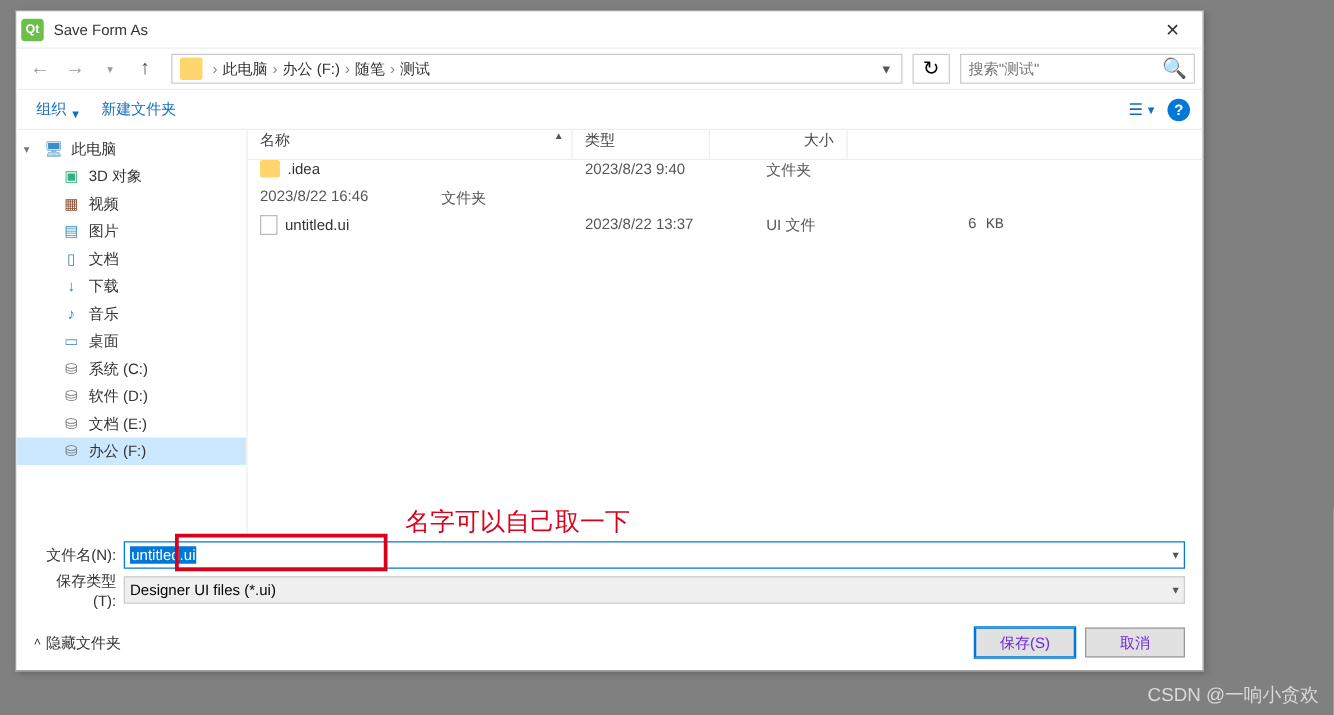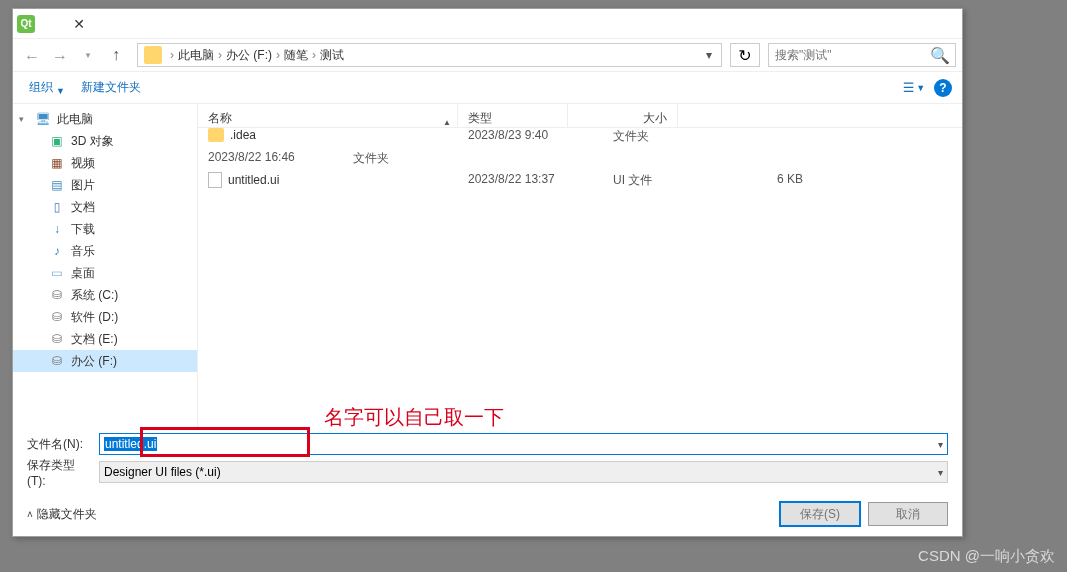--- a/index.html
+++ b/index.html
@@ -1,19 +1,19 @@
 <!DOCTYPE html>
 <html><head>
 <meta charset="utf-8">
 <style>
 * { margin: 0; padding: 0; box-sizing: border-box; font-family: "Microsoft YaHei", "Segoe UI", sans-serif; }
 body { background: #808080; width: 1067px; height: 572px; position: relative; overflow: hidden; }
 .dialog { position: absolute; left: 12px; top: 8px; width: 951px; height: 529px; background: #fff; border: 1px solid #a0a0a0; box-shadow: 2px 2px 6px rgba(0,0,0,.25); display: flex; flex-direction: column; }
 .titlebar { height: 30px; display: flex; align-items: center; padding: 0 4px; border-bottom: 1px solid #eee; }
-.titlebar .icon { width: 18px; height: 18px; background: #6cc04a; border-radius: 3px; margin-right: 24px; display:flex; align-items:center; justify-content:center; color:#fff; font-size:10px; font-weight:bold;}
+.titlebar .icon { width: 18px; height: 18px; background: #6cc04a; border-radius: 3px; margin-right: 8px; display:flex; align-items:center; justify-content:center; color:#fff; font-size:10px; font-weight:bold;}
 .titlebar .title { font-size: 12px; color: #333; flex: 1; }
 .titlebar .close { width: 40px; height: 28px; display: flex; align-items: center; justify-content: center; font-size: 14px; color: #333; cursor: pointer; }
 
 .navbar { height: 33px; display: flex; align-items: center; padding: 0 6px; gap: 2px; border-bottom: 1px solid #eee; }
 .nav-btn { width: 26px; height: 26px; display: flex; align-items: center; justify-content: center; color: #999; cursor: pointer; }
 .nav-btn.up { color: #555; }
 .breadcrumb { flex: 1; height: 24px; border: 1px solid #ccc; display: flex; align-items: center; font-size: 12px; color: #333; padding: 0 2px; margin: 0 6px; }
 .breadcrumb .folder-ico { width: 18px; height: 18px; background: #ffd66e; border-radius: 2px; margin: 0 4px; }
 .breadcrumb .sep { color: #888; margin: 0 4px; }
 .breadcrumb .spacer { flex: 1; }
@@ -36,59 +36,60 @@
 .tree-item.root { padding-left: 6px; }
 .tree-item.sel { background: #cce8ff; }
 .tree-ico { width: 16px; height: 16px; display: inline-flex; align-items:center; justify-content:center; font-size:12px;}
 .ico-pc { color:#3f8ec9; } .ico-3d { color:#30b37d; } .ico-video { color:#8a4b2e; }
 .ico-pic { color:#3a8dbf; } .ico-doc { color:#4a7ab8; } .ico-down { color:#1e7fd6; }
 .ico-music { color:#2f8fc9; } .ico-desk { color:#5a9ed6; } .ico-drive { color:#777; }
 .tree-item .expander { width:10px; font-size:9px; color:#777; }
 
 .filepane { flex: 1; display: flex; flex-direction: column; }
 .cols { height: 24px; display: flex; align-items: center; font-size: 12px; color: #444; border-bottom: 1px solid #eee; }
-.cols > div { padding-left: 10px; height: 100%; display: flex; align-items: flex-end; border-right: 1px solid #eee; }
+.cols > div { padding-left: 10px; height: 100%; display: flex; align-items: flex-start; border-right: 1px solid #eee; }
 .col-name { width: 260px; } .col-date { width: 145px; } .col-type { width: 110px; } .col-size { width: 110px; text-align: right; justify-content: flex-end; padding-right: 10px; }
 .cols .sort { margin-left: auto; margin-right: 6px; font-size: 8px; color: #555; }
 .rows { flex: 1; overflow: auto; }
 .row { height: 22px; display: flex; align-items: flex-start; font-size: 12px; color: #333; cursor: pointer; }
 .row > div { padding-left: 10px; }
 .row .c-name { width: 260px; display: flex; align-items: center; gap: 6px; }
 .row .c-date { width: 145px; color: #555; }
 .row .c-type { width: 110px; color: #555; }
-.row .c-size { width: 110px; text-align: right; padding-right: 20px; color: #555; }
+.row .c-size { width: 110px; text-align: right; padding-right: 20px; color: #555; font-family: Liberation Mono, monospace; }
 .fico-folder { width: 16px; height: 14px; background: #ffd66e; border-radius: 2px; display:inline-block; }
 .fico-file { width: 14px; height: 16px; background: #fff; border: 1px solid #bbb; display:inline-block; }
 
 .annotation { position: absolute; left: 324px; top: 404px; color: #d9001b; font-size: 20px; font-weight: 400; pointer-events: none; }
 .highlight-box { position: absolute; left: 140px; top: 427px; width: 170px; height: 30px; border: 3px solid #d9001b; pointer-events: none; }
 
 .form-area { padding: 0 14px 6px; }
 .form-row { display: flex; align-items: center; height: 28px; gap: 6px; }
-.form-row label { width: 66px; font-size: 12px; color: #333; }
+.form-row label { width: 66px; font-size: 12px; color: #333; text-align: right; }
 .fn-input { flex: 1; height: 22px; border: 1px solid #0078d7; font-size: 12px; padding: 0 4px; display:flex; align-items:center; }
 .fn-input .seltext { background:#0078d7; color:#fff; padding:0 1px; }
 .fn-input .drop { margin-left:auto; color:#555; font-size:10px; cursor:pointer; }
 .type-select { flex: 1; height: 22px; border: 1px solid #ccc; background: #efefef; font-size: 12px; padding: 0 4px; display:flex; align-items:center; }
 .type-select .drop { margin-left:auto; color:#555; font-size:10px; cursor:pointer;}
 
 .footer { height: 44px; display: flex; align-items: center; padding: 0 14px; gap: 8px; }
 .footer .hide { font-size: 12px; color: #333; cursor: pointer; display:flex; align-items:center; gap:4px;}
 .footer .spacer { flex: 1; }
-.btn { min-width: 80px; height: 24px; border: 1px solid #999; background: #e1e1e1; font-size: 12px; color: #737373; cursor: pointer; display:flex; align-items:center; justify-content:center;}
+.btn { min-width: 80px; height: 24px; border: 1px solid #999; background: #e1e1e1; font-size: 12px; color: #6d28d9; cursor: pointer; display:flex; align-items:center; justify-content:center;}
 .btn.primary { border: 1px solid #0078d7; outline: 1px solid #0078d7; }
 
 .watermark { position: absolute; right: 12px; bottom: 6px; color: #d9d9d9; font-size: 15px; }
 </style>
 </head>
 <body>
 
 <div class="dialog">
   <div class="titlebar">
     <span class="icon">Qt</span>
+    <span class="title">Save Form As</span>
     <div class="close">✕</div>
   </div>
 
   <div class="navbar">
     <div class="nav-btn">←</div>
     <div class="nav-btn">→</div>
     <div class="nav-btn" style="font-size:9px">▾</div>
     <div class="nav-btn up">↑</div>
     <div class="breadcrumb">
       <span class="folder-ico"></span>

